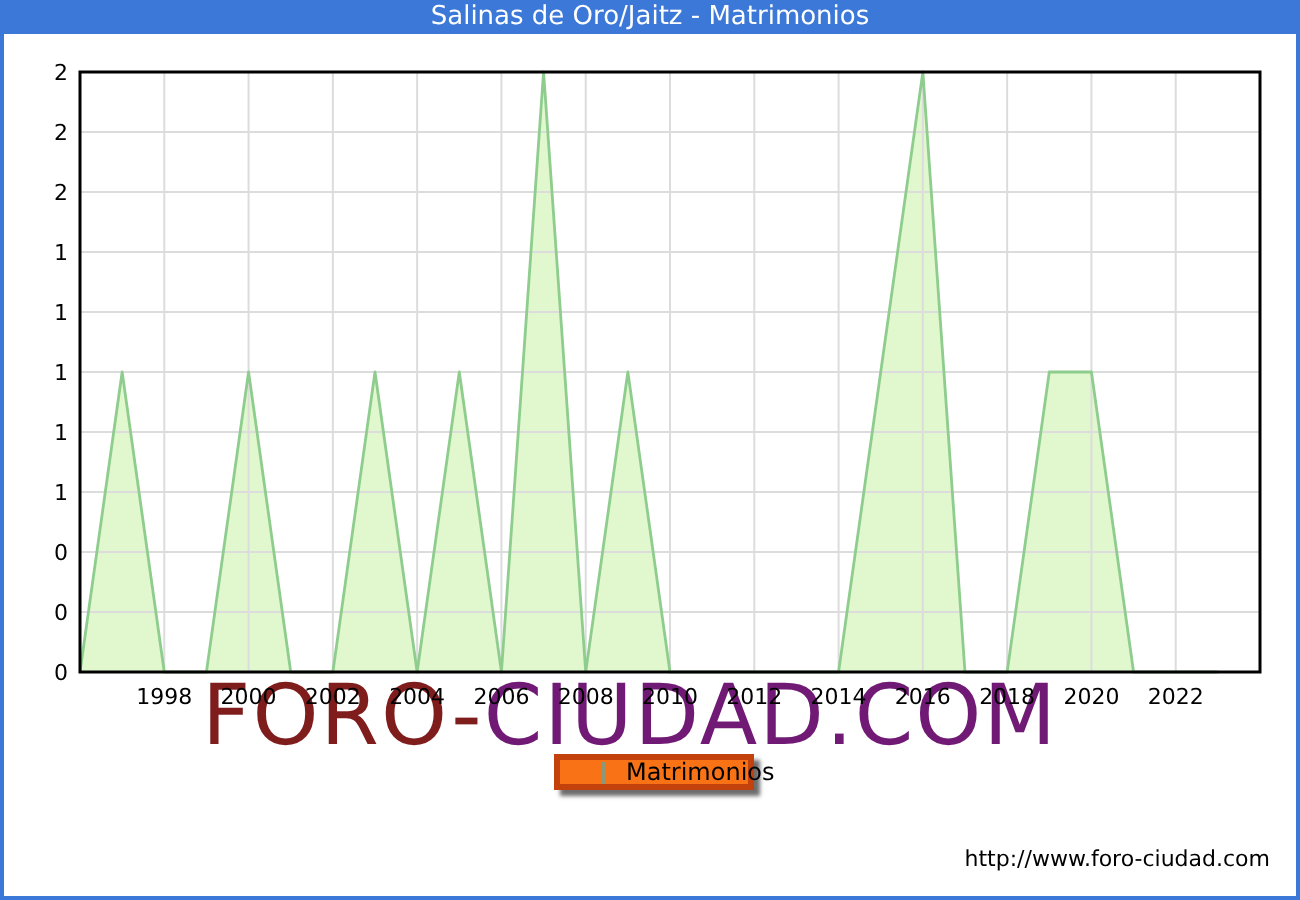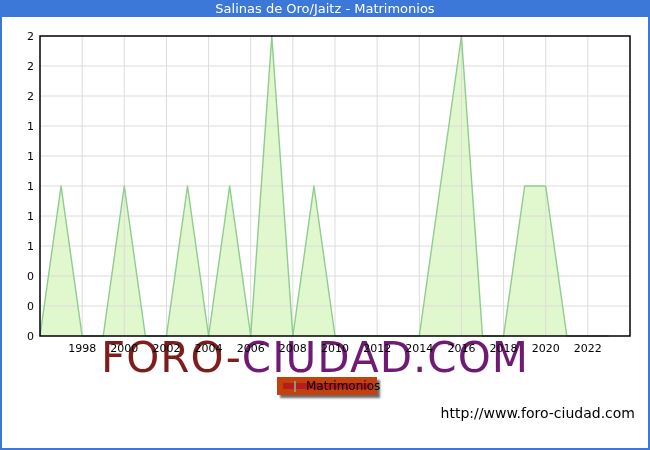--- a/index.html
+++ b/index.html
@@ -17,30 +17,30 @@
     text-align:center; z-index:5; white-space:nowrap;
   }
   .watermark {
     position:absolute; top:333px; left:0; width:630px; text-align:center;
     font-size:42px; letter-spacing:1px; white-space:nowrap; z-index:1;
   }
   #chart { position:absolute; top:0; left:0; z-index:2; }
   #chart text { font-family:"DejaVu Sans", sans-serif; }
   .legend {
     position:absolute; left:277px; top:377px; width:100px; height:18px;
-    background:#b91c1c; border:6px solid #c2410c; box-sizing:border-box;
+    background:#f97316; border:3px solid #c2410c; box-sizing:border-box;
     box-shadow:3px 3px 2px rgba(60,60,60,0.75);
-    display:flex; align-items:center; padding-left:11px; gap:10px; z-index:4;
+    display:flex; align-items:center; padding-left:21px; gap:10px; z-index:4;
   }
   .legend-swatch {
     width:9px; height:9px; border:1px solid #8a9a78; box-sizing:content-box;
   }
   .legend-label { font-size:12px; color:#000000; line-height:1; padding-bottom:1px; }
   .footer-url {
-    position:absolute; top:405px; right:15px; font-size:14px; color:#000000;
+    position:absolute; top:423px; right:15px; font-size:11px; color:#000000;
     z-index:4; white-space:nowrap;
   }
 </style>
 </head>
 <body>
 
 <div class="frame">
 
   <div class="titlebar" style="background: rgb(59, 120, 216);">Salinas de Oro/Jaitz - Matrimonios</div>
 

